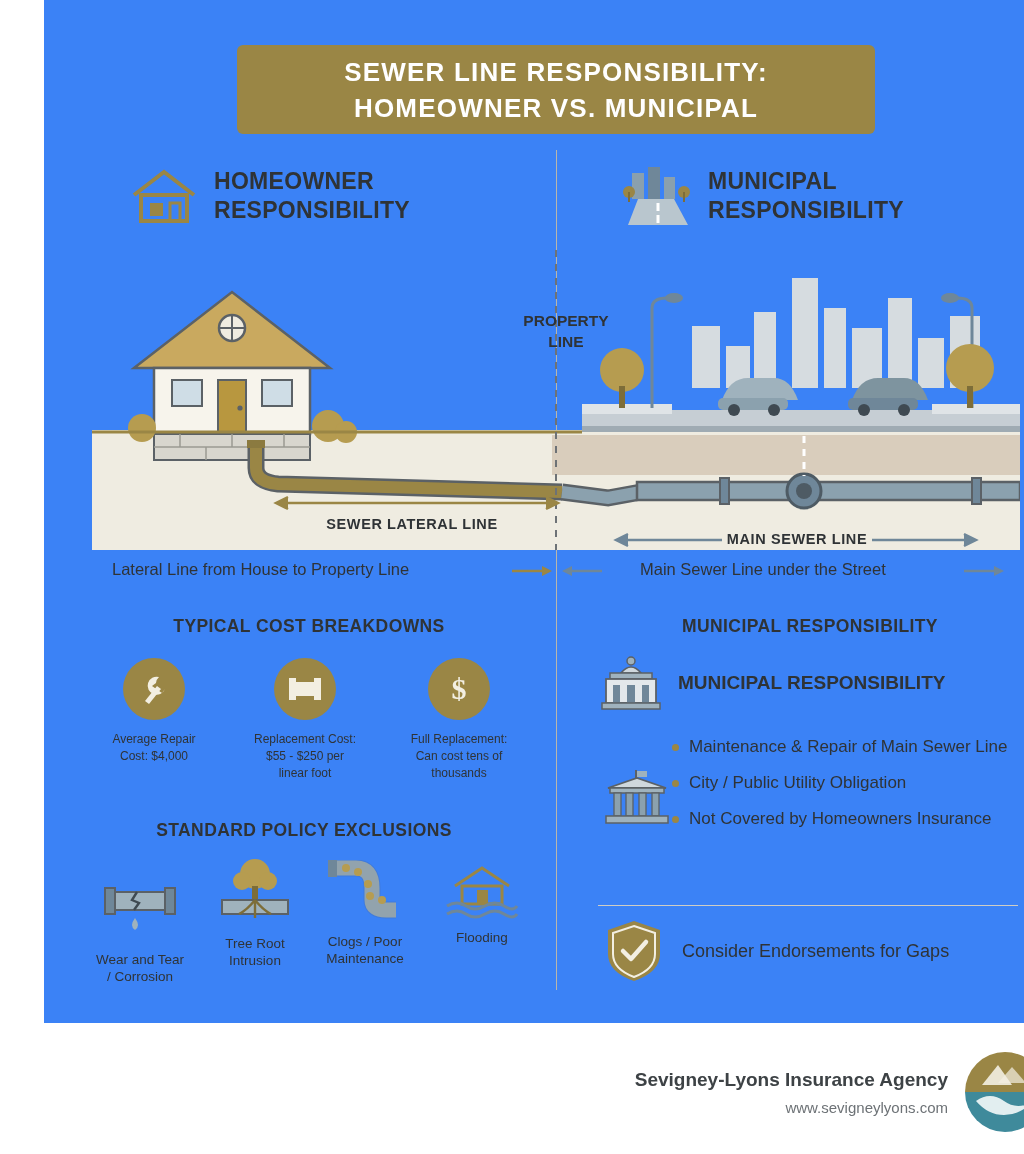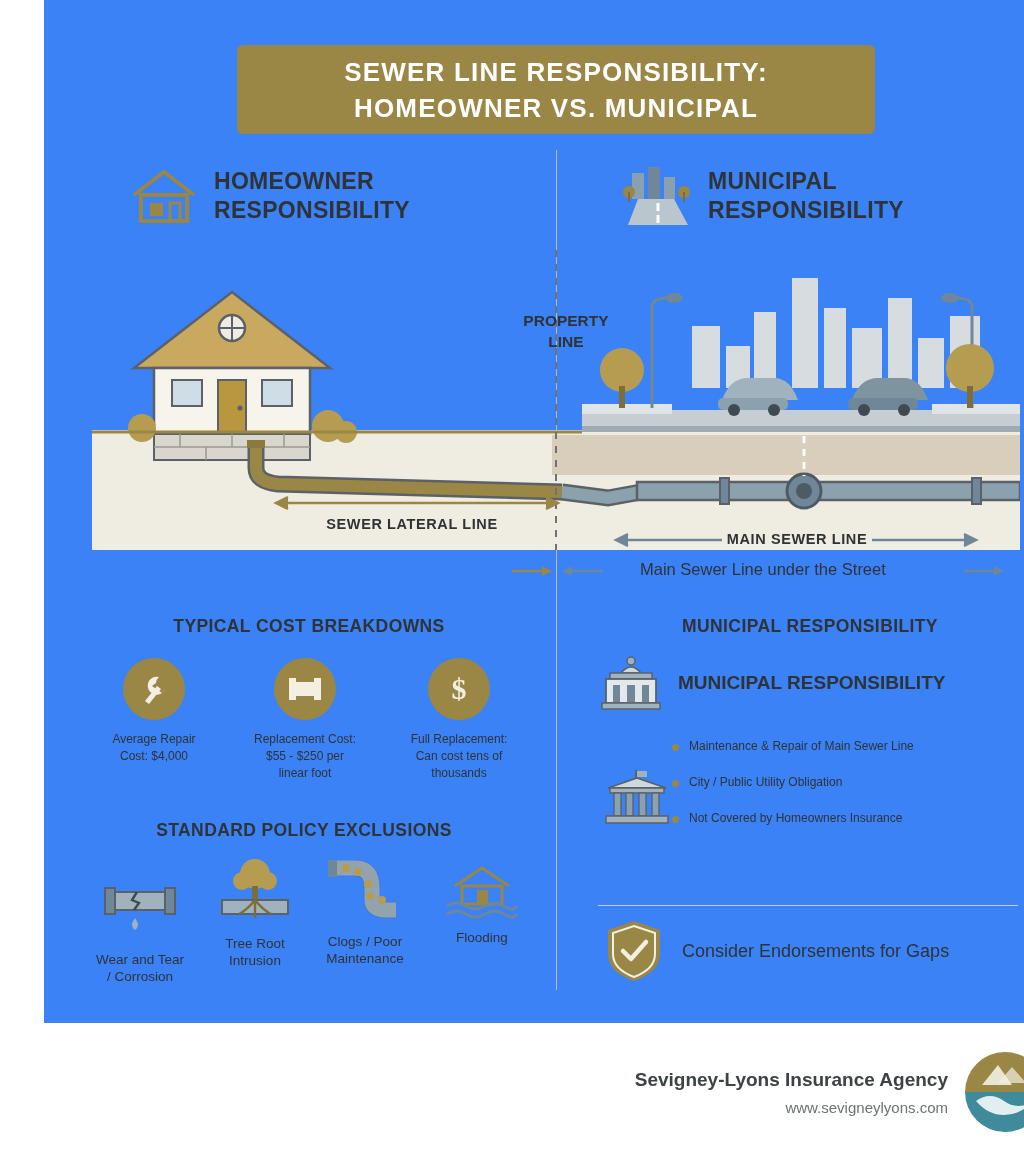--- a/index.html
+++ b/index.html
@@ -95,21 +95,21 @@
   
   .bullets { position: absolute; left: 628px; top: 735px; width: 340px; }
   .bullet {
     display: flex; align-items: flex-start; gap: 10px;
     margin-bottom: 13px;
   }
   .bullet .dot {
     width: 7px; height: 7px; border-radius: 50%;
     background: #9a8645; margin-top: 9px; flex: none;
   }
-  .bullet .btxt { font-size: 12px; color: #2f3336; line-height: 23px; }
+  .bullet .btxt { font-size: 17px; color: #2f3336; line-height: 23px; }
   .hrule {
     position: absolute; left: 554px; top: 905px;
     width: 420px; height: 1px; background: #cfcdc4;
   }
   
   .footer {
     position: absolute; left: 0; top: 1018px;
     width: 1024px; height: 136px;
     background: #ffffff;
     border-top: 5px solid #3b82f6;
@@ -275,20 +275,21 @@
     <div class="lbl-bold" style="left:414px; top:60px; width:120px; font-size:15.5px; line-height:21px;">
       <span>PROPERTY</span><br>
       <span>LINE</span>
     </div>
 
     <div class="lbl-bold" style="left:210px; top:266px; width:220px; font-size:14.5px; letter-spacing:.6px; background:#efece1;">SEWER LATERAL LINE</div>
 
     <div class="lbl-bold" style="left:630px; top:281px; width:150px; font-size:14.5px; letter-spacing:.6px; background:#efece1;">MAIN SEWER LINE</div>
   </div>
 
+  <div class="cap" style="left:68px; top:560px;">Lateral Line from House to Property Line</div>
   <svg style="position:absolute; left:468px; top:563px;" width="40" height="16">
     <line x1="0" y1="8" x2="32" y2="8" stroke="#9a8645" stroke-width="2.5"></line>
     <path d="M30 3 L40 8 L30 13" fill="#9a8645"></path>
   </svg>
 
   <svg style="position:absolute; left:518px; top:563px;" width="40" height="16">
     <line x1="8" y1="8" x2="40" y2="8" stroke="#6f8799" stroke-width="2.5"></line>
     <path d="M10 3 L0 8 L10 13" fill="#6f8799"></path>
   </svg>
   <div class="cap" style="left:596px; top:560px;">Main Sewer Line under the Street</div>

